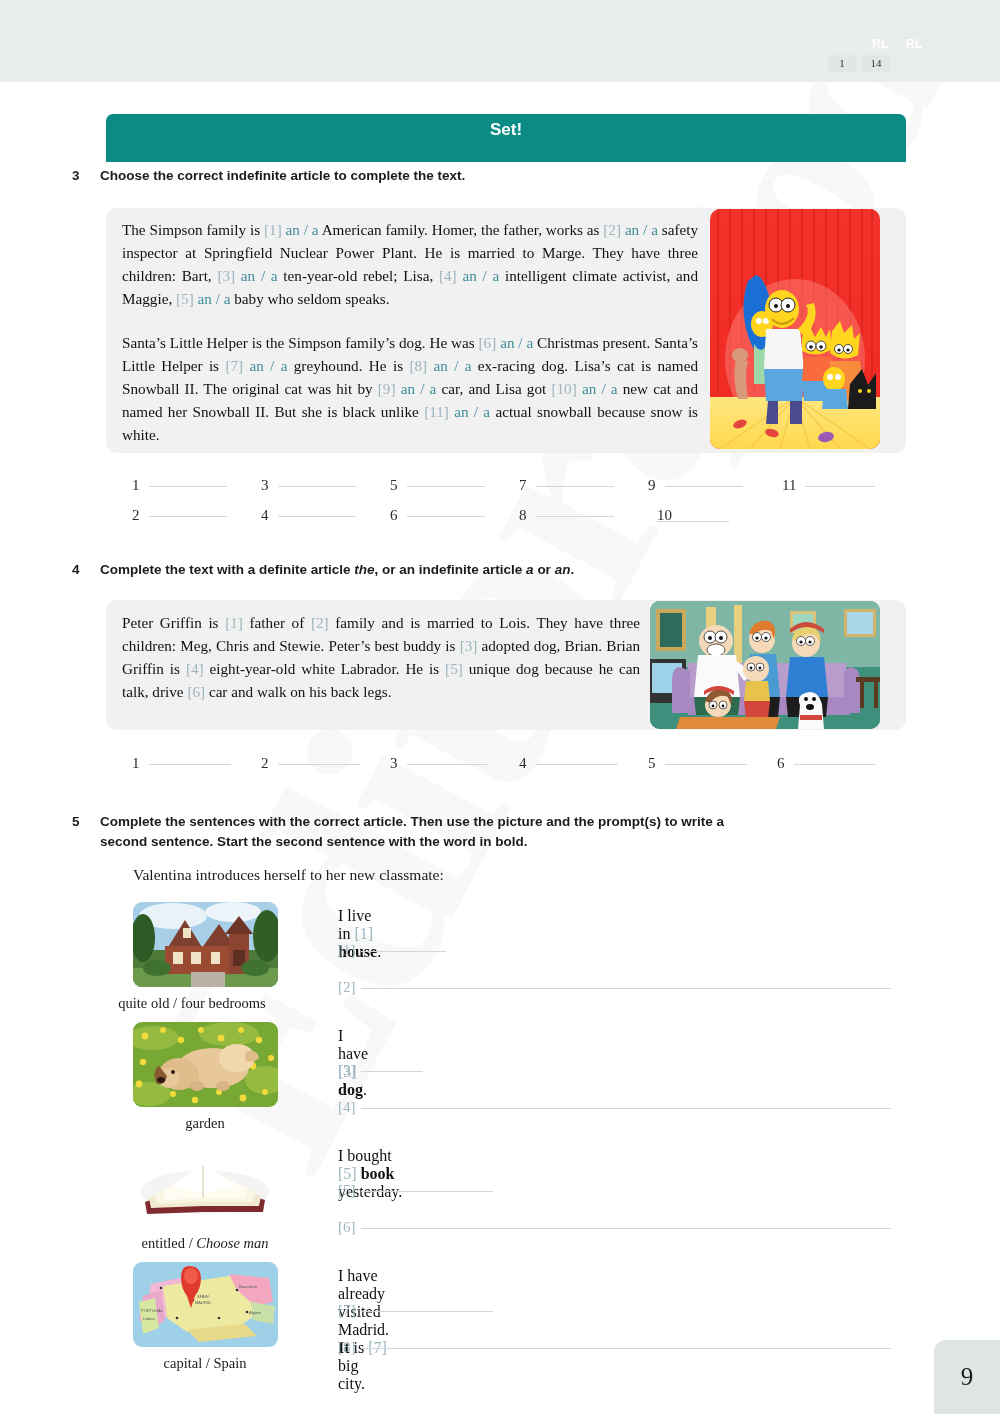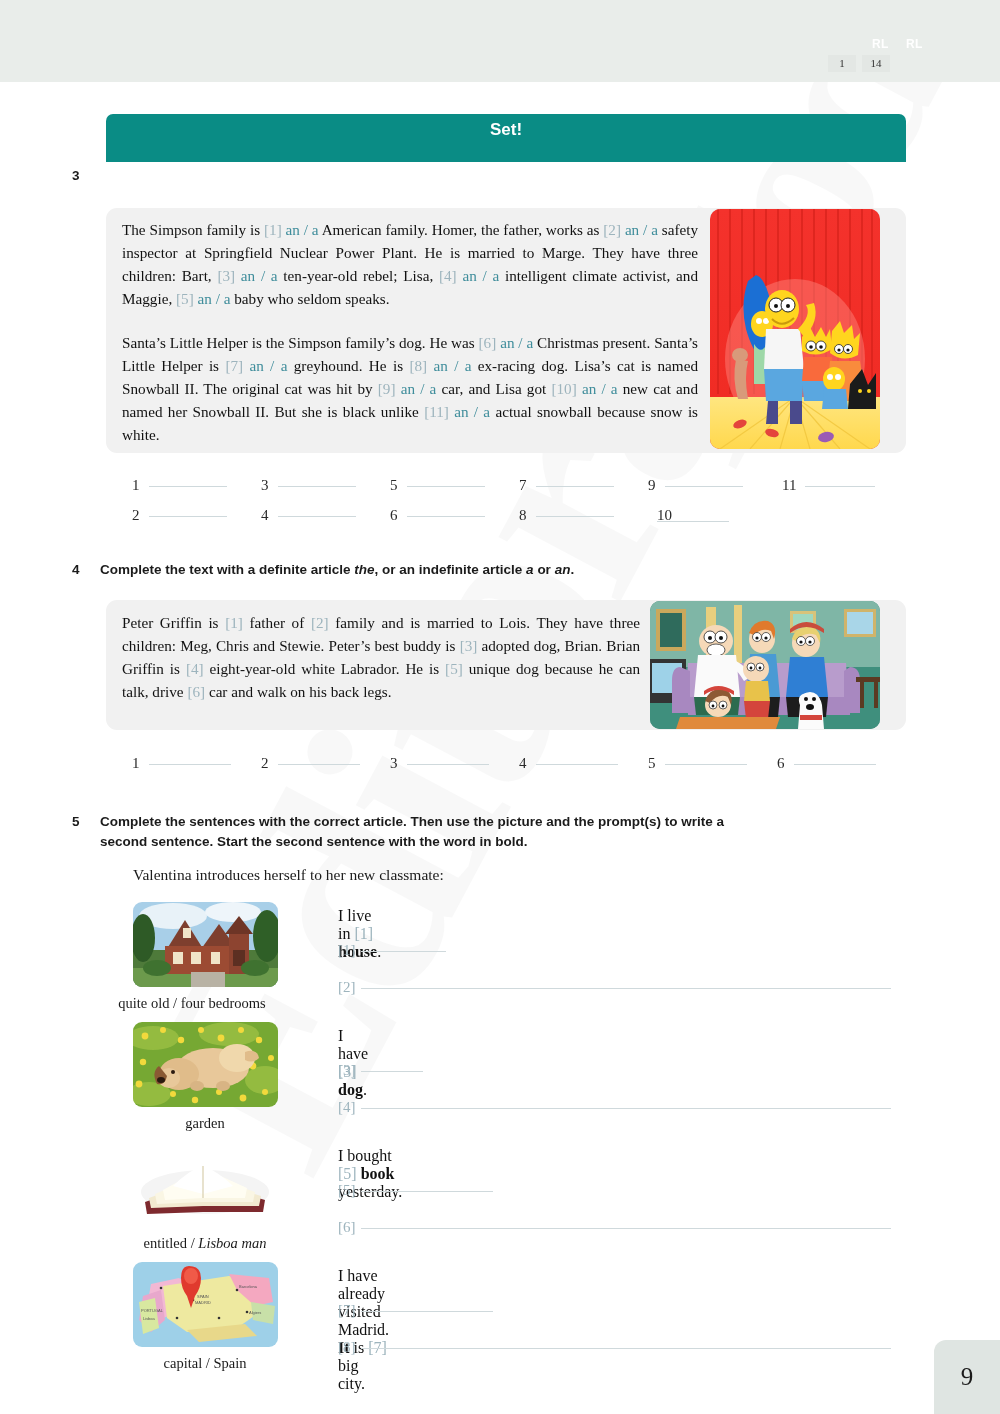--- a/index.html
+++ b/index.html
@@ -162,20 +162,21 @@
     </div>
   </div>
 </div>
 
 <div class="content">
 
   <div class="set-banner">Set!</div>
 
   <div class="ex-head" style="left:72px; top:84px; width:840px;">
     <div class="ex-num">3</div>
+    <div class="ex-text">Choose the correct indefinite article to complete the text.</div>
   </div>
 
   <div class="grey-box" style="left:106px; top:126px; width:800px; height:245px;"></div>
 
   <div class="para" style="left:122px; top:136px; width:576px;">The Simpson family is <span class="gap">[1] </span><span class="opt">an / a</span> American family. Homer, the father, works as <span class="gap">[2] </span><span class="opt">an / a</span> safety inspector at Springfield Nuclear Power Plant. He is married to Marge. They have three children: Bart, <span class="gap">[3] </span><span class="opt">an / a</span> ten-year-old rebel; Lisa, <span class="gap">[4] </span><span class="opt">an / a</span> intelligent climate activist, and Maggie, <span class="gap">[5] </span><span class="opt">an / a</span> baby who seldom speaks.</div>
   <div class="para" style="left:122px; top:249px; width:576px;">Santa’s Little Helper is the Simpson family’s dog. He was <span class="gap">[6] </span><span class="opt">an / a</span> Christmas present. Santa’s Little Helper is <span class="gap">[7] </span><span class="opt">an / a</span> greyhound. He is <span class="gap">[8] </span><span class="opt">an / a</span> ex-racing dog. Lisa’s cat is named Snowball II. The original cat was hit by <span class="gap">[9] </span><span class="opt">an / a</span> car, and Lisa got <span class="gap">[10] </span><span class="opt">an / a</span> new cat and named her Snowball II. But she is black unlike <span class="gap">[11] </span><span class="opt">an / a</span> actual snowball because snow is white.</div>
 
   <div class="photo" style="left:710px; top:127px; width:170px; height:240px;">
     <svg class="art" viewBox="0 0 170 240" preserveAspectRatio="none">
       <defs>
@@ -547,21 +548,21 @@
         <path d="M16 56 L70 36 L70 64 L18 66 Z" fill="#f2ead0"></path>
         <path d="M70 36 L128 54 L126 64 L70 64 Z" fill="#f2ead0"></path>
         <path d="M22 52 L70 32 L70 60 L24 62 Z" fill="#faf6e4"></path>
         <path d="M70 32 L122 50 L120 60 L70 60 Z" fill="#faf6e4"></path>
         <path d="M30 48 L70 26 L70 56 L32 58 Z" fill="#fffdf2"></path>
         <path d="M70 26 L114 46 L112 56 L70 56 Z" fill="#fffdf2"></path>
         <path d="M40 44 Q56 28 70 24 Q86 30 100 44 L70 52 Z" fill="#ffffff"></path>
         <path d="M70 24 L70 56" stroke="#d8cfae" stroke-width="1.2"></path>
       </svg>
     </div>
-    <div class="cap" style="left:105px; top:1153px;">entitled / <i>Lisboa man</i></div>
+    <div class="cap" style="left:105px; top:1153px;">entitled / <i>Choose man</i></div>
     <div class="sent" style="left:338px; top:1065px;">I bought <span class="gap">[5] </span><b> book</b> yesterday.</div>
     <div class="blank" style="left:338px; top:1100px;">
       <span class="bl-tag">[5]</span>
       <span class="bl-line" style="width:132px;"></span>
     </div>
     <div class="blank" style="left:338px; top:1137px;">
       <span class="bl-tag">[6]</span>
       <span class="bl-line" style="width:530px;"></span>
     </div>
   </div>

